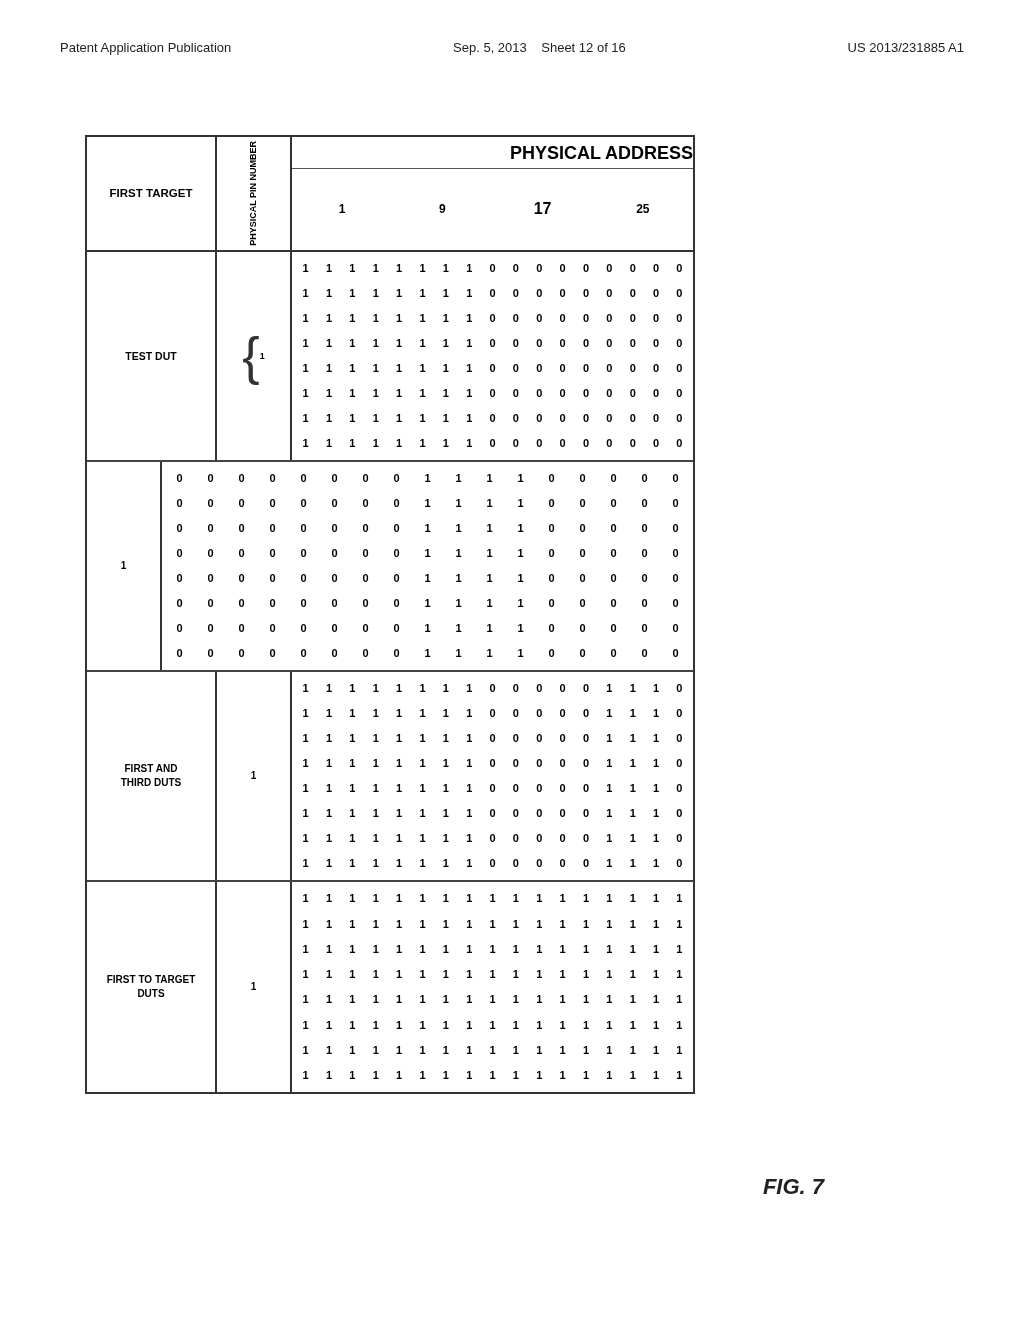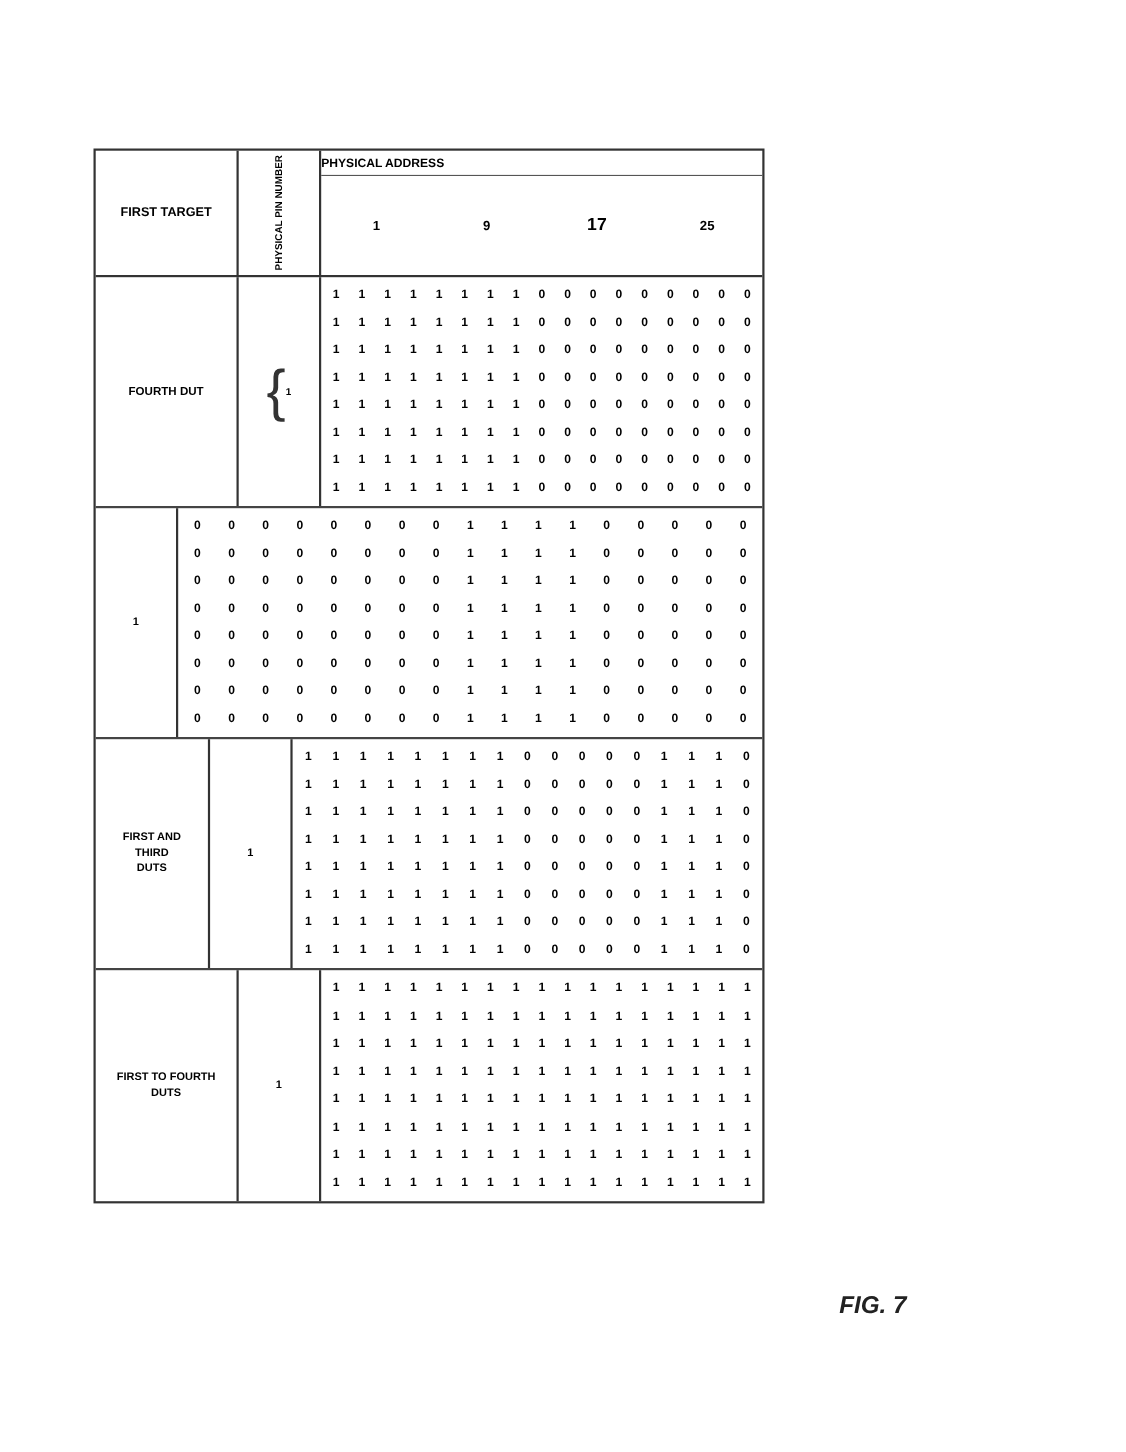--- a/index.html
+++ b/index.html
@@ -54,48 +54,55 @@
       font-weight: bold;
       text-align: center;
       line-height: 1.3;
     }
   </style>
 </head>
 <body>
 
 <div class="page">
 
+  <div class="header">
+    <span>Patent Application Publication</span>
+    <span>
+      <span>Sep. 5, 2013</span>&nbsp;&nbsp;&nbsp;&nbsp;<span>Sheet 12 of 16</span>
+    </span>
+    <span>US 2013/231885 A1</span>
+  </div>
 
   <div style="position:absolute; top:135px; left:85px; width:610px; border:2px solid #333;">
 
     <div style="display:flex; border-bottom:2px solid #333;">
 
       <div style="width:130px; border-right:2px solid #333; display:flex; align-items:center; justify-content:center; padding:10px 6px; min-height:85px; font-size:11.5px; font-weight:bold; text-align:center;">
         <span>FIRST TARGET</span>
       </div>
 
       <div style="width:75px; border-right:2px solid #333; display:flex; align-items:center; justify-content:center; padding:4px; min-height:85px;">
         <span style="display:inline-block; writing-mode:vertical-rl; transform:rotate(180deg); font-size:9px; font-weight:bold; text-align:center; line-height:1.3;">PHYSICAL PIN NUMBER</span>
       </div>
 
       <div style="flex:1; display:flex; flex-direction:column;">
-        <div style="text-align:left; font-size:11px; font-weight:bold; padding:6px 0 4px; border-bottom:1px solid #555;">
+        <div style="text-align:right; font-size:18px; font-weight:bold; padding:6px 0 4px; border-bottom:1px solid #555;">
           <span>PHYSICAL ADDRESS</span>
         </div>
         <div style="display:flex; flex:1; align-items:center; padding:4px 0;">
           <div style="flex:1; text-align:center; font-size:12px; font-weight:bold;">1</div>
           <div style="flex:1; text-align:center; font-size:12px; font-weight:bold;">9</div>
           <div style="flex:1; text-align:center; font-size:16px; font-weight:bold;">17</div>
           <div style="flex:1; text-align:center; font-size:12px; font-weight:bold;">25</div>
         </div>
       </div>
     </div>
 
     <div style="display:flex; border-bottom:2px solid #444; min-height:210px;">
-      <div class="cell-test-target" style="width:130px; border-right:2px solid #333; display:flex; align-items:center; justify-content:center; font-size:10.5px; font-weight:bold; padding:6px; text-align:center; line-height:1.4;">FOURTH DUT</div>
+      <div class="cell-test-target" style="width:130px; border-right:2px solid #333; display:flex; align-items:center; justify-content:center; font-size:10.5px; font-weight:bold; padding:6px; text-align:center; line-height:1.4;">TEST DUT</div>
 
       <div style="width:75px; border-right:2px solid #333; display:flex; align-items:center; justify-content:center;">
         <div style="display:flex; flex-direction:row; align-items:center; gap:0px;">
           <span style="font-size:52px; line-height:1; color:#333; font-weight:200;">{</span>
           <span style="font-size:9px; font-weight:bold;">1</span>
         </div>
       </div>
 
       <div style="flex:1; display:flex; flex-direction:row; padding:4px 2px;">
 
@@ -444,21 +451,21 @@
             <span>0</span>
             <span>0</span>
             <span>0</span>
             <span>0</span>
             <span>0</span>
           </div>
       </div>
     </div>
 
     <div style="display:flex; border-bottom:2px solid #444; min-height:210px;">
-      <div style="width:104px; border-right:2px solid #333; display:flex; align-items:center; justify-content:center; font-size:10px; font-weight:bold; padding:24px; text-align:center; line-height:1.4;">FIRST AND THIRD DUTS</div>
+      <div style="width:130px; border-right:2px solid #333; display:flex; align-items:center; justify-content:center; font-size:10px; font-weight:bold; padding:24px; text-align:center; line-height:1.4;">FIRST AND THIRD DUTS</div>
       <div style="width:75px; border-right:2px solid #333; display:flex; align-items:center; justify-content:center;">
         <span style="font-size:10px; font-weight:bold;">1</span>
       </div>
       <div style="flex:1; display:flex; flex-direction:row; padding:4px 2px;">
         <div style="flex:1; display:flex; flex-direction:column; align-items:center; justify-content:space-around; font-size:11px; font-weight:bold;">
             <span>1</span>
             <span>1</span>
             <span>1</span>
             <span>1</span>
             <span>1</span>
@@ -623,21 +630,21 @@
             <span>0</span>
             <span>0</span>
             <span>0</span>
             <span>0</span>
             <span>0</span>
           </div>
       </div>
     </div>
 
     <div style="display:flex; min-height:210px;">
-      <div style="width:130px; border-right:2px solid #333; display:flex; align-items:center; justify-content:center; font-size:10px; font-weight:bold; padding:6px; text-align:center; line-height:1.4;">FIRST TO FOURTH DUTS</div>
+      <div style="width:130px; border-right:2px solid #333; display:flex; align-items:center; justify-content:center; font-size:10px; font-weight:bold; padding:6px; text-align:center; line-height:1.4;">FIRST TO TARGET DUTS</div>
       <div style="width:75px; border-right:2px solid #333; display:flex; align-items:center; justify-content:center;">
         <span style="font-size:10px; font-weight:bold;">1</span>
       </div>
       <div style="flex:1; display:flex; flex-direction:row; padding:4px 2px;">
         <div style="flex:1; display:flex; flex-direction:column; align-items:center; justify-content:space-around; font-size:11px; font-weight:bold;">
             <span>1</span>
             <span>1</span>
             <span>1</span>
             <span>1</span>
             <span>1</span>

